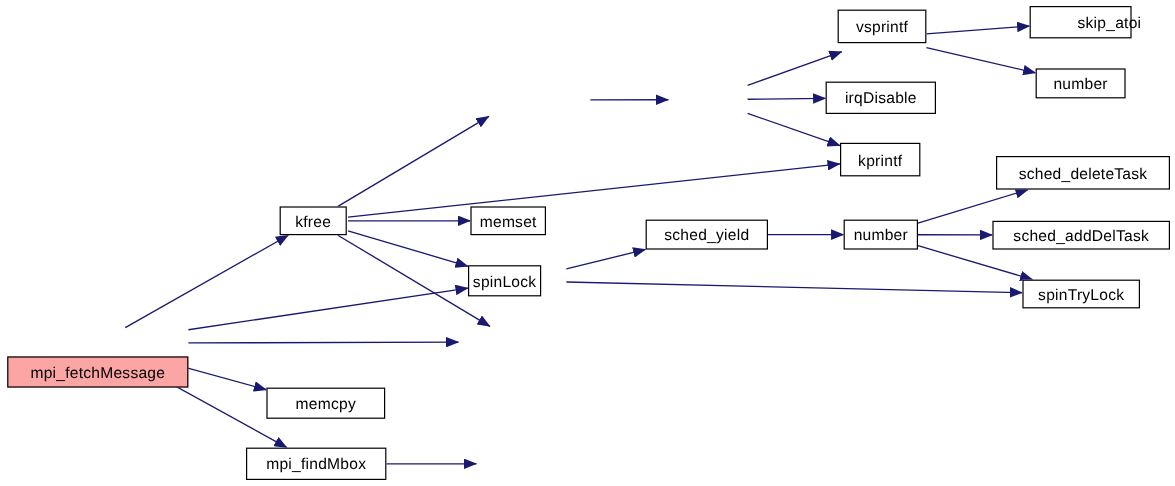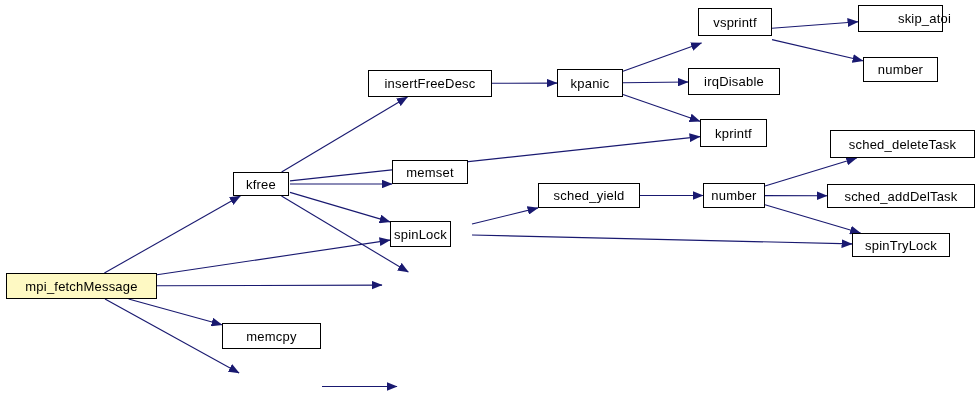--- a/index.html
+++ b/index.html
@@ -30,21 +30,22 @@
     color: #000000;
     font-size: 13px;
     display: flex;
     align-items: center;
     justify-content: center;
     white-space: nowrap;
     cursor: pointer;
     letter-spacing: 0.2px;
   }
   .node.highlight {
-    background: #fef9c3;
+    background: #fca5a5;
+    margin-top: 24px;
   }
 </style>
 </head>
 <body>
 
 <div id="canvas">
   <svg id="edge-layer" viewBox="0 0 979 405" xmlns="http://www.w3.org/2000/svg">
       <defs>
         <marker id="arrowhead" markerWidth="10" markerHeight="8" refX="9.5" refY="4" orient="auto">
           <path d="M0,0 L10,4 L0,8 z" fill="#191970"></path>
@@ -70,29 +71,28 @@
       <line x1="472.0" y1="235.0" x2="852.0" y2="243.9" stroke="#191970" stroke-width="1.1" marker-end="url(#arrowhead)"></line>
       <line x1="640.0" y1="195.5" x2="703.0" y2="195.5" stroke="#191970" stroke-width="1.1" marker-end="url(#arrowhead)"></line>
       <line x1="765.0" y1="186.0" x2="856.7" y2="158.0" stroke="#191970" stroke-width="1.1" marker-end="url(#arrowhead)"></line>
       <line x1="765.0" y1="195.6" x2="827.0" y2="195.8" stroke="#191970" stroke-width="1.1" marker-end="url(#arrowhead)"></line>
       <line x1="765.0" y1="204.7" x2="860.5" y2="233.0" stroke="#191970" stroke-width="1.1" marker-end="url(#arrowhead)"></line>
       <line x1="322.0" y1="386.5" x2="397.0" y2="386.5" stroke="#191970" stroke-width="1.1" marker-end="url(#arrowhead)"></line>
     </svg>
 
 <div class="node highlight" style="left: 6px; top: 273px; width: 151px; height: 26px;">mpi_fetchMessage</div>
     <div class="node" style="left: 233px; top: 172px; width: 56px; height: 24px;">kfree</div>
-    <div class="node" style="left: 368px; top: 70px; width: 124px; height: 27px;">insertFreeDesc</div>
-    <div class="node" style="left: 557px; top: 69px; width: 66px; height: 28px;">kpanic</div>
     <div class="node" style="left: 698px; top: 8px; width: 74px; height: 28px;">vsprintf</div>
     <div class="node" style="left: 858px; top: 5px; width: 85px; height: 27px; padding-left: 48px;">skip_atoi</div>
     <div class="node" style="left: 863px; top: 57px; width: 75px; height: 25px;">number</div>
     <div class="node" style="left: 688px; top: 68px; width: 92px; height: 27px;">irqDisable</div>
     <div class="node" style="left: 700px; top: 119px; width: 67px; height: 28px;">kprintf</div>
-    <div class="node" style="left: 392px; top: 160px; width: 76px; height: 24px;">memset</div>
+    <div class="node" style="left: 392px; top: 172px; width: 63px; height: 24px;">memset</div>
     <div class="node" style="left: 538px; top: 183px; width: 102px; height: 25px;">sched_yield</div>
     <div class="node" style="left: 703px; top: 183px; width: 62px; height: 25px;">number</div>
     <div class="node" style="left: 830px; top: 130px; width: 145px; height: 28px;">sched_deleteTask</div>
     <div class="node" style="left: 827px; top: 184px; width: 148px; height: 24px;">sched_addDelTask</div>
     <div class="node" style="left: 852px; top: 233px; width: 98px; height: 24px;">spinTryLock</div>
     <div class="node" style="left: 390px; top: 221px; width: 61px; height: 26px;">spinLock</div>
     <div class="node" style="left: 222px; top: 323px; width: 99px; height: 26px;">memcpy</div>
+    <div class="node" style="left: 205px; top: 373px; width: 117px; height: 27px;">mpi_findMbox</div>
     <div class="node" style="left: 397px; top: 373px; width: 68px; height: 27px; margin-top: 34px;">strcmp</div>
   </div>
 
 </body></html>

